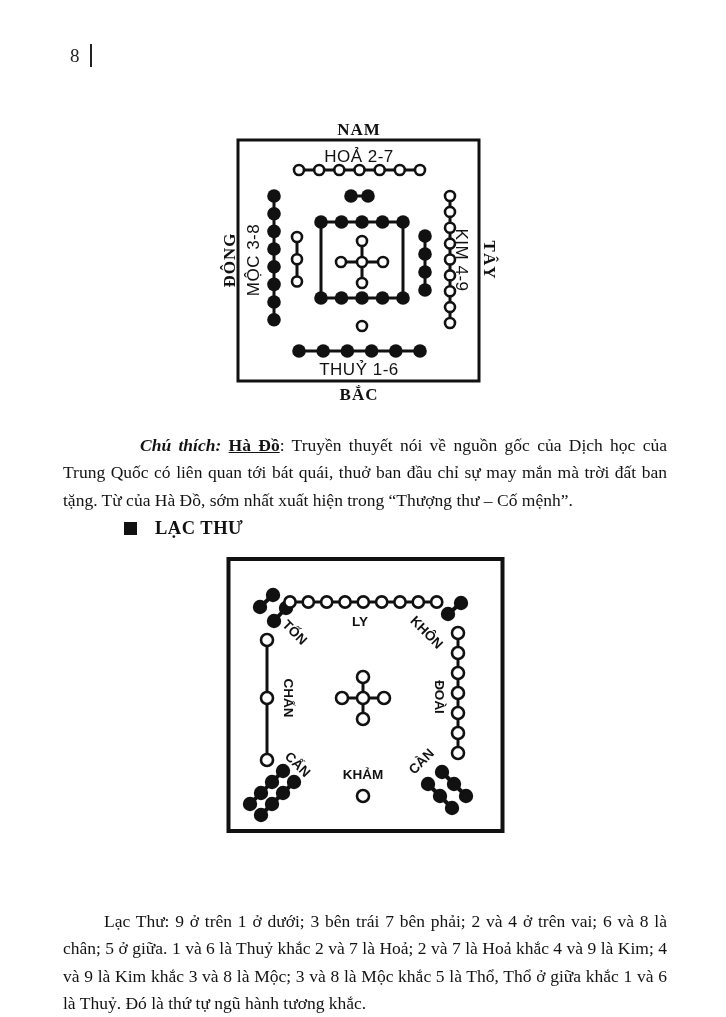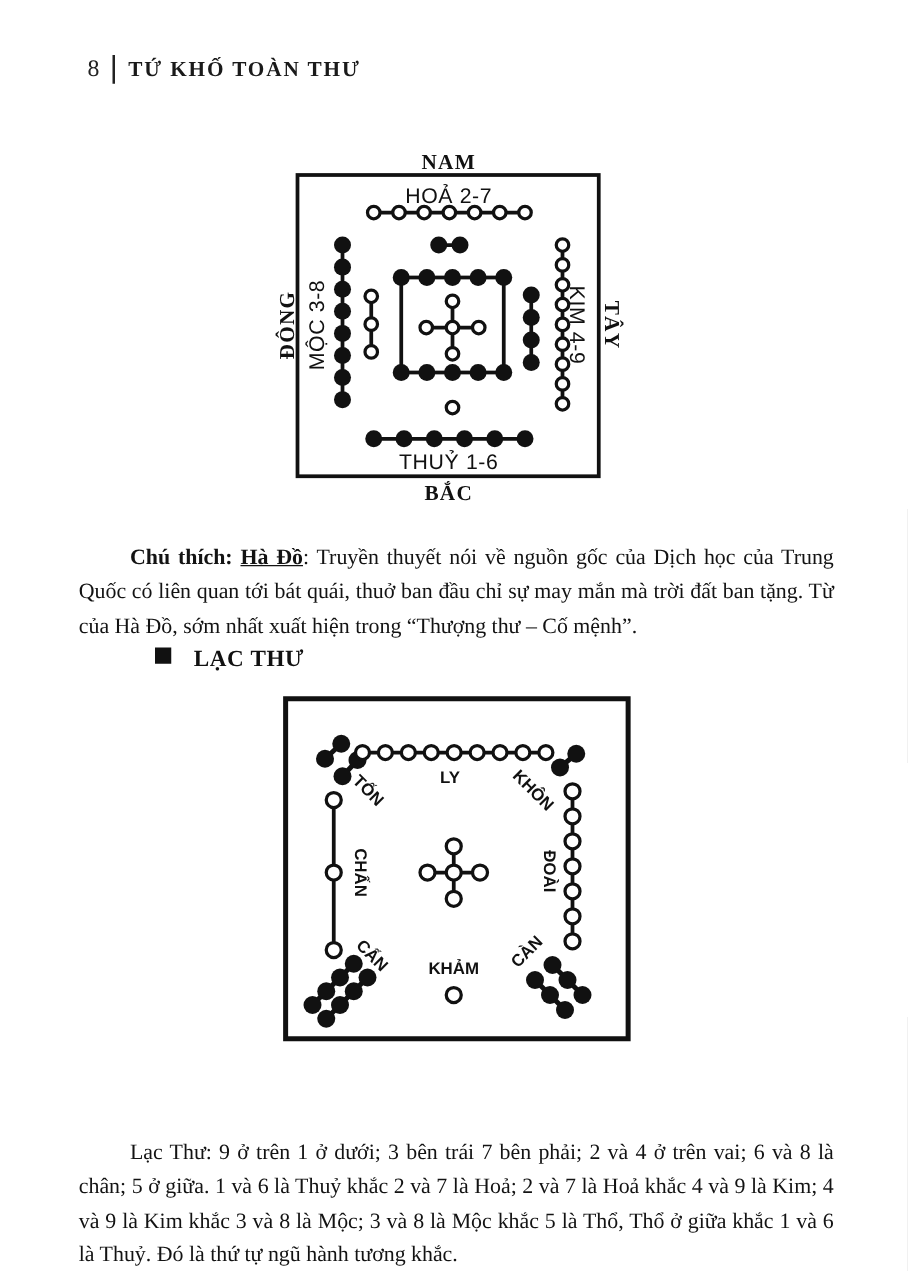--- a/index.html
+++ b/index.html
@@ -25,39 +25,38 @@
   .bdot{fill:#111;}
   .ln{stroke:#111;stroke-width:3;stroke-linecap:round;fill:none;}
   .lnk{stroke:#111;stroke-width:4;stroke-linecap:round;fill:none;}
   .frame{fill:none;stroke:#111;}
   
   .para{
     position:absolute;left:63px;width:604px;
     font-size:17.5px;line-height:27.5px;text-align:justify;color:#131313;
   }
   .para .indent{display:inline-block;width:41px;}
-  .note-lead{font-weight:bold;}
+  .note-lead{font-weight:bold;font-style:italic;margin-left:36px;}
   .note-term{font-weight:bold;text-decoration:underline;}
   #note{top:414px;}
   #para2{top:890px;}
   .section-heading{
-    position:absolute;left:78px;top:518px;display:flex;padding-left:46px;
+    position:absolute;left:78px;top:518px;display:flex;align-items:center;padding-left:46px;
   }
   .sq-bullet{width:13px;height:13px;background:#111;flex:0 0 auto;}
   .section-title{margin-left:18px;font-size:18.5px;font-weight:bold;letter-spacing:0.5px;color:#111;}
 </style>
 </head>
 <body>
 
 <div class="page">
 
   <div class="header">
     <span class="pagenum">8</span>
     <span class="hdr-divider"></span>
-    <span class="booktitle">TỨ KHỐ TOÀN THƯ</span>
   </div>
 
   <svg id="hado" class="diagram" width="290" height="300" viewBox="0 0 290 300">
 
     <rect class="frame" x="23" y="32" width="241" height="241" stroke-width="3"></rect>
 
     <text class="dir" x="144" y="27" text-anchor="middle">NAM</text>
     <text class="dir" x="144" y="292" text-anchor="middle">BẮC</text>
     <text class="dir" transform="translate(14,152) rotate(-90)" dy="6" text-anchor="middle">ĐÔNG</text>
     <text class="dir" transform="translate(275,152) rotate(90)" dy="6" text-anchor="middle">TÂY</text>

